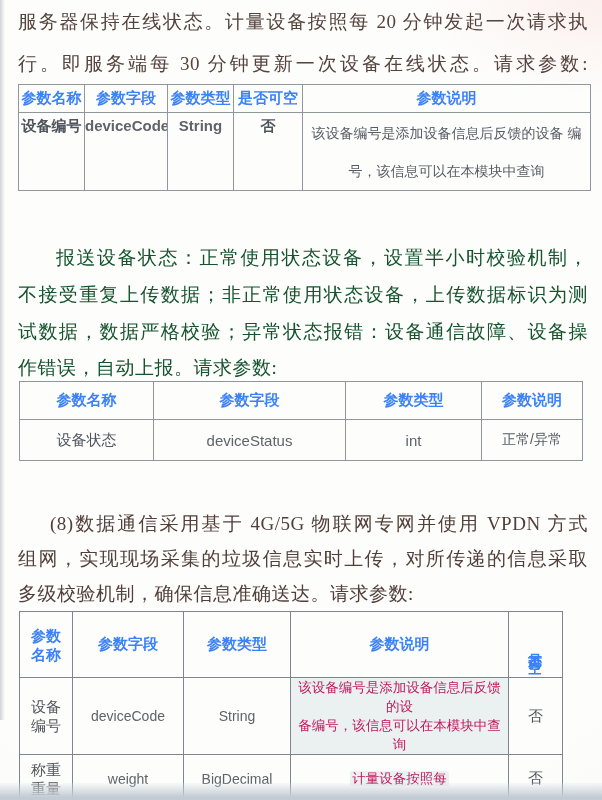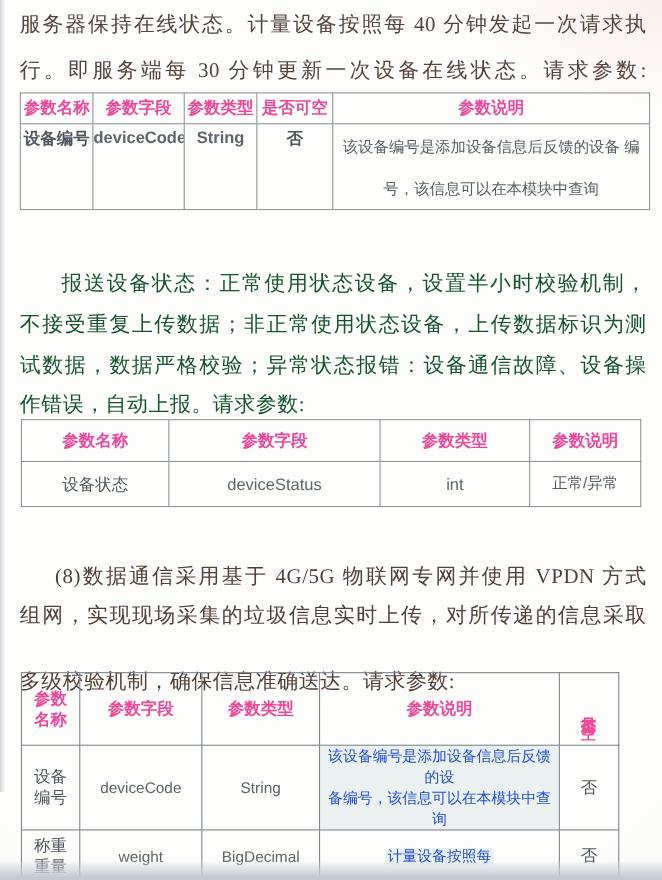--- a/index.html
+++ b/index.html
@@ -29,39 +29,39 @@
   .p2{color:#14532d;}
   .p3{color:#513f39;}
   .ind38{padding-left:38px;width:532px;}
   .ind32{padding-left:32px;width:538px;}
 
   
   table{position:absolute;border-collapse:collapse;table-layout:fixed;
     font-family:"Liberation Sans", sans-serif;color:#4f555c;}
   td,th{border:1px solid #8f969c;padding:0;text-align:center;vertical-align:middle;
     font-weight:normal;font-size:15px;overflow:hidden;}
-  th{font-weight:bold;color:#ec4899;}
+  th{font-weight:bold;color:#3b82f6;}
   .t3 td,.t3 th{border-color:#7e858c;}
   .eng{color:#5e646a;}
   .desc{font-size:14px;color:#565c63;}
   .toppad{vertical-align:top;padding-top:4px;font-weight:bold;}
   .twolines{line-height:38px;padding-top:1px;margin-top:28px;}
   .cn2{line-height:19px;}
   .vtext{writing-mode:vertical-rl;text-orientation:upright;
     letter-spacing:2px;font-size:14px;display:inline-block;line-height:16px;}
-  .t3desc{font-size:13.5px;line-height:19px;color:#1d4ed8;}
+  .t3desc{font-size:13.5px;line-height:19px;color:#be185d;}
   .hl{background:rgba(196,213,216,0.30);border-radius:2px;padding:0 2px;}
 </style>
 </head>
 <body>
 
 <div class="tr-tinge"></div>
 <div class="left-edge"></div>
 
-<div class="pline p1" style="top:9px;">服务器保持在线状态。计量设备按照每 40 分钟发起一次请求执</div>
+<div class="pline p1" style="top:9px;">服务器保持在线状态。计量设备按照每 20 分钟发起一次请求执</div>
 <div class="pline p1" style="top:51px;">行。即服务端每 30 分钟更新一次设备在线状态。请求参数:</div>
 
 <table class="t1" style="left:18px;top:84px;width:572px;">
   <colgroup>
       <col style="width:66px">
       <col style="width:83px">
       <col style="width:66px">
       <col style="width:69px">
       <col style="width:288px">
     </colgroup>
@@ -109,21 +109,21 @@
     <td>设备状态</td>
     <td class="eng">deviceStatus</td>
     <td class="eng">int</td>
     <td class="desc">正常/异常</td>
   </tr>
 </tbody>
   </table>
 
 <div class="pline p3 ind32" style="top:511px;">(8)数据通信采用基于 4G/5G 物联网专网并使用 VPDN 方式</div>
 <div class="pline p3" style="top:546px;">组网，实现现场采集的垃圾信息实时上传，对所传递的信息采取</div>
-<div class="pline p3 pend" style="top:581px;margin-top:25px;">多级校验机制，确保信息准确送达。请求参数:</div>
+<div class="pline p3 pend" style="top:581px;">多级校验机制，确保信息准确送达。请求参数:</div>
 
 <table class="t3" style="left:19px;top:611px;width:543px;">
   <colgroup>
       <col style="width:53px">
       <col style="width:111px">
       <col style="width:107px">
       <col style="width:218px">
       <col style="width:54px">
     </colgroup>
   <tbody>

